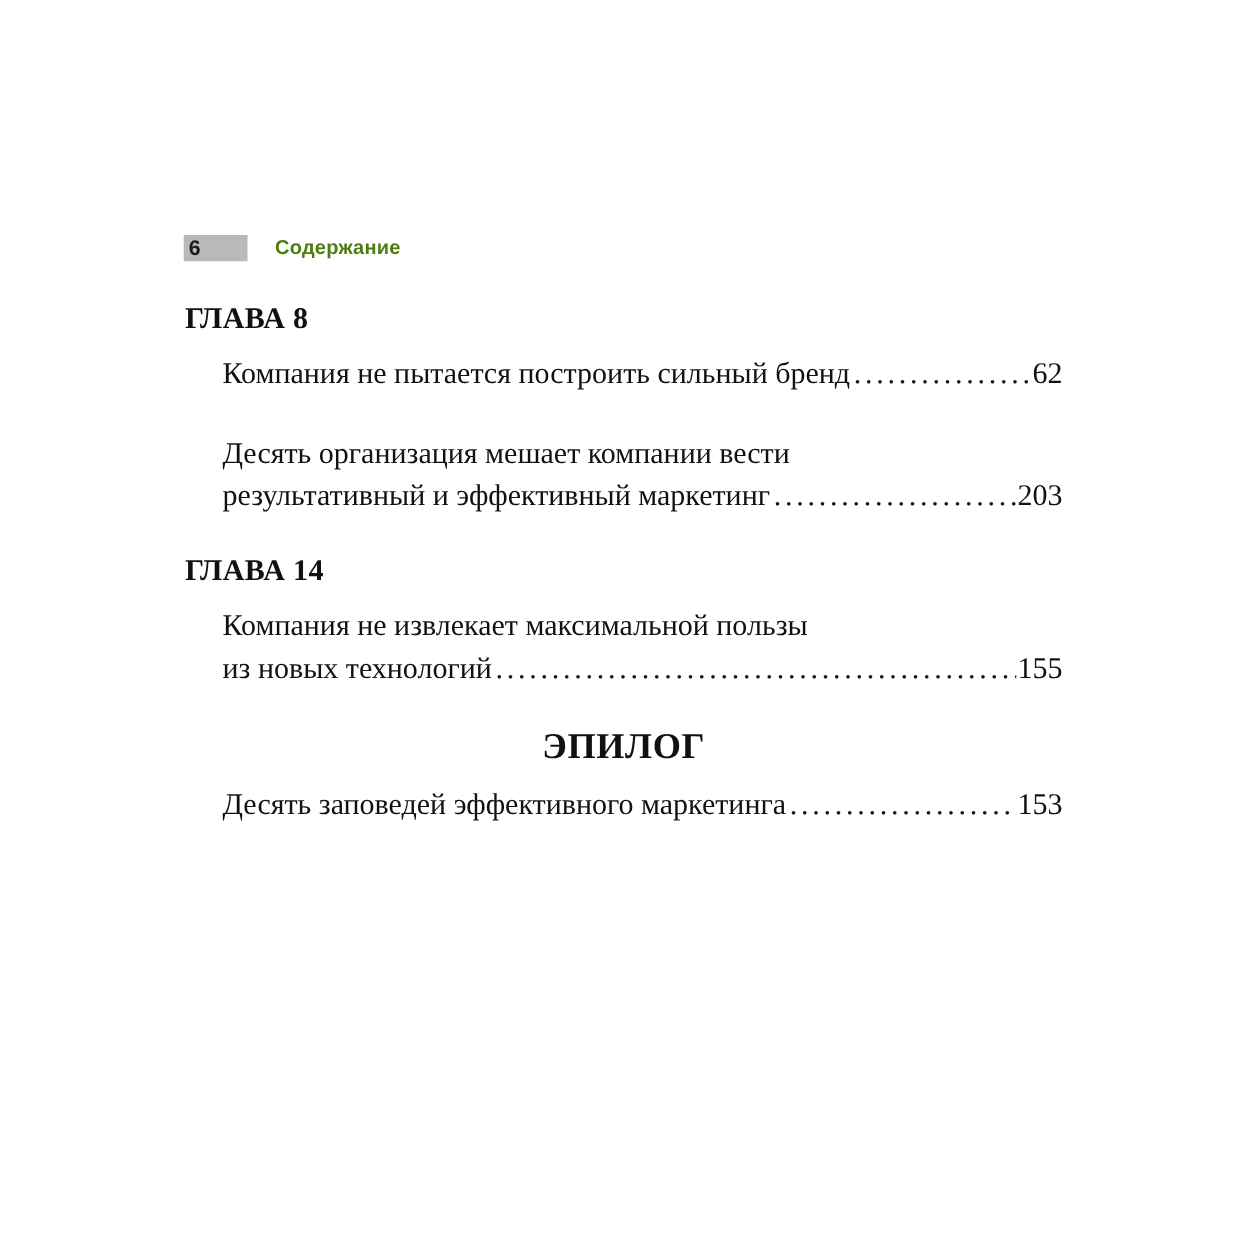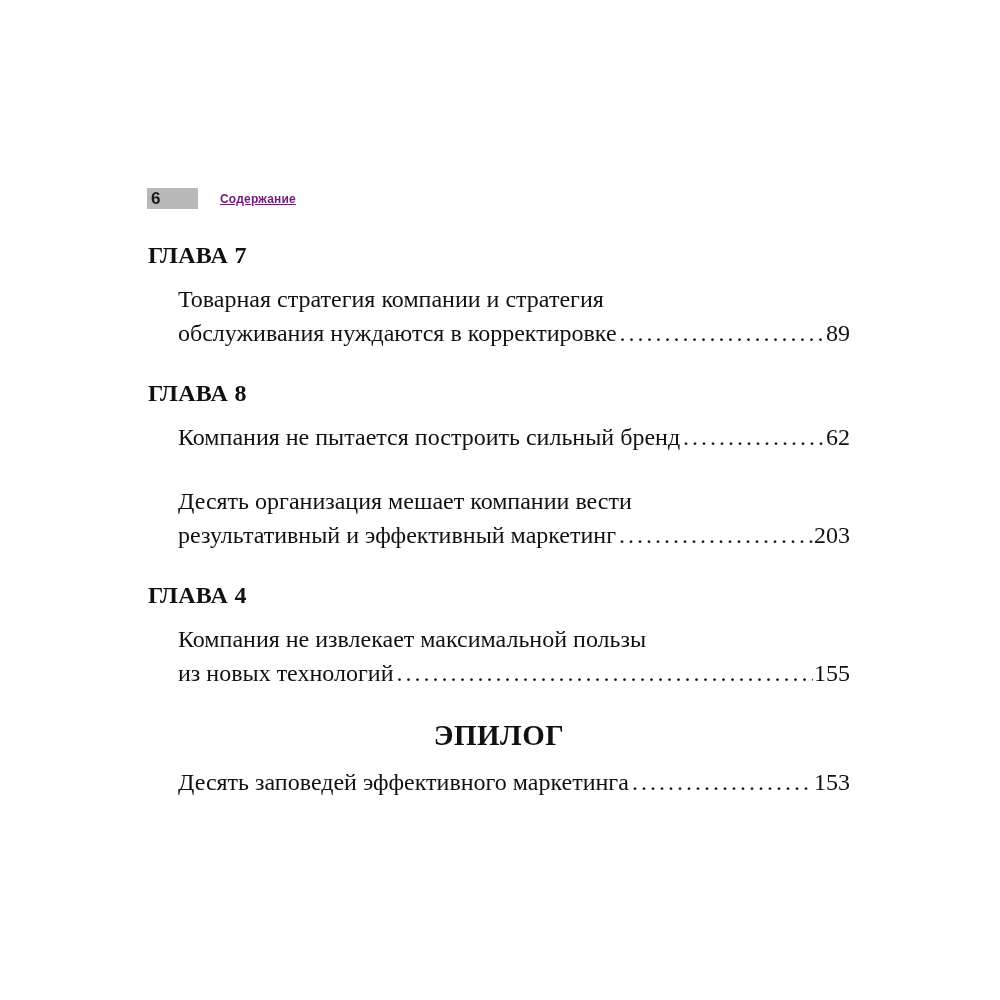--- a/index.html
+++ b/index.html
@@ -35,25 +35,24 @@
   }
   .page-number-badge .num {
     font-size: 17px;
     font-weight: bold;
     color: #1a1a1a;
     padding-left: 4px;
     line-height: 1;
   }
   .header-title {
     margin-left: 22px;
-    font-size: 12px;
+    font-size: 16px;
     font-weight: bold;
-    color: #701a75;
+    color: #4d7c0f;
     letter-spacing: 0.2px;
-    text-decoration: underline;
   }
   
   .toc-entry {
     margin-bottom: 30px;
   }
   .chapter-heading {
     font-size: 24px;
     font-weight: bold;
     line-height: 26px;
     margin-bottom: 14px;
@@ -102,31 +101,20 @@
 
 <div class="book-page">
 
   <div class="running-header">
     <div class="page-number-badge">
       <span class="num">6</span>
     </div>
     <span class="header-title">Содержание</span>
   </div>
 
-  <div class="toc-entry">
-    <div class="chapter-heading">ГЛАВА 7</div>
-    <div class="entry-body">
-      <div class="title-line">Товарная стратегия компании и стратегия</div>
-      <div class="last-line">
-        <span class="text">обслуживания нуждаются в корректировке</span>
-        <span class="dot-leader"></span>
-        <span class="page-ref">89</span>
-      </div>
-    </div>
-  </div>
 
   <div class="toc-entry">
     <div class="chapter-heading">ГЛАВА 8</div>
     <div class="entry-body">
       <div class="last-line">
         <span class="text">Компания не пытается построить сильный бренд</span>
         <span class="dot-leader"></span>
         <span class="page-ref">62</span>
       </div>
     </div>
@@ -137,21 +125,21 @@
       <div class="title-line">Десять организация мешает компании вести</div>
       <div class="last-line">
         <span class="text">результативный и эффективный маркетинг</span>
         <span class="dot-leader"></span>
         <span class="page-ref">203</span>
       </div>
     </div>
   </div>
 
   <div class="toc-entry">
-    <div class="chapter-heading">ГЛАВА 4</div>
+    <div class="chapter-heading">ГЛАВА 14</div>
     <div class="entry-body">
       <div class="title-line">Компания не извлекает максимальной пользы</div>
       <div class="last-line">
         <span class="text">из новых технологий</span>
         <span class="dot-leader"></span>
         <span class="page-ref">155</span>
       </div>
     </div>
   </div>
 

